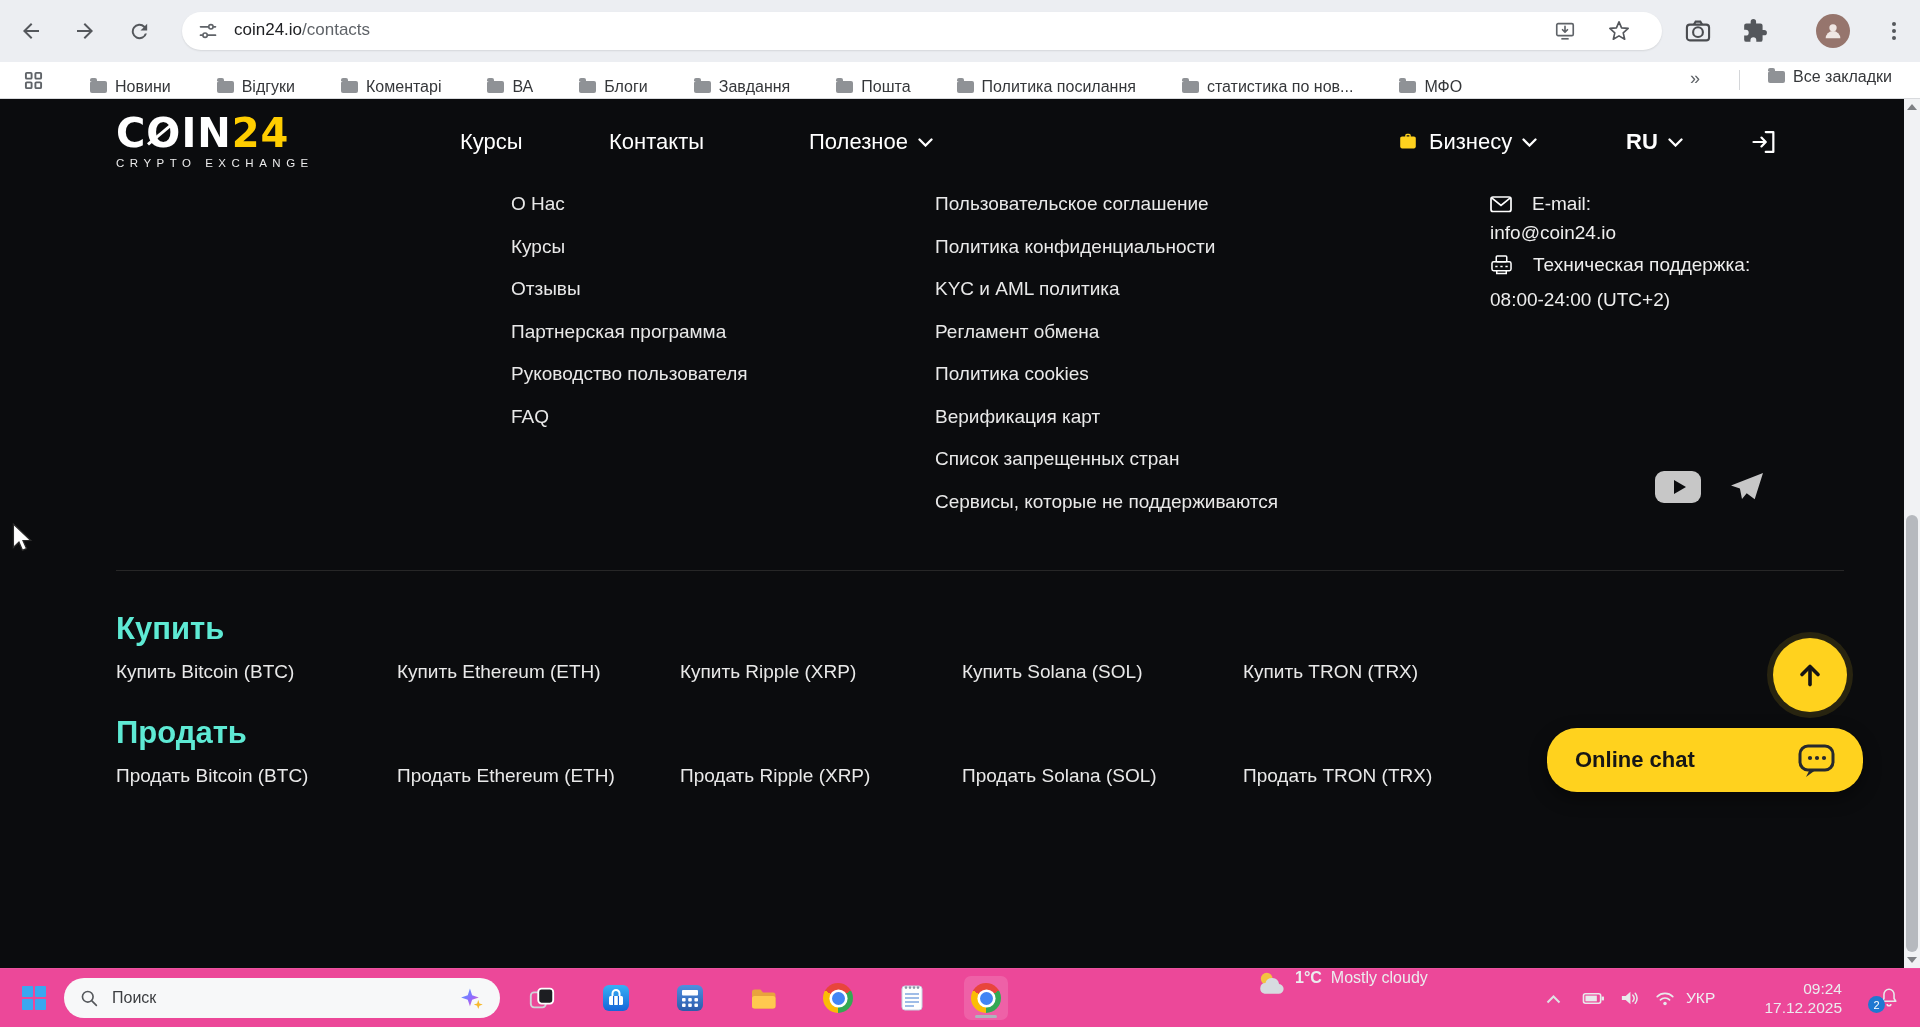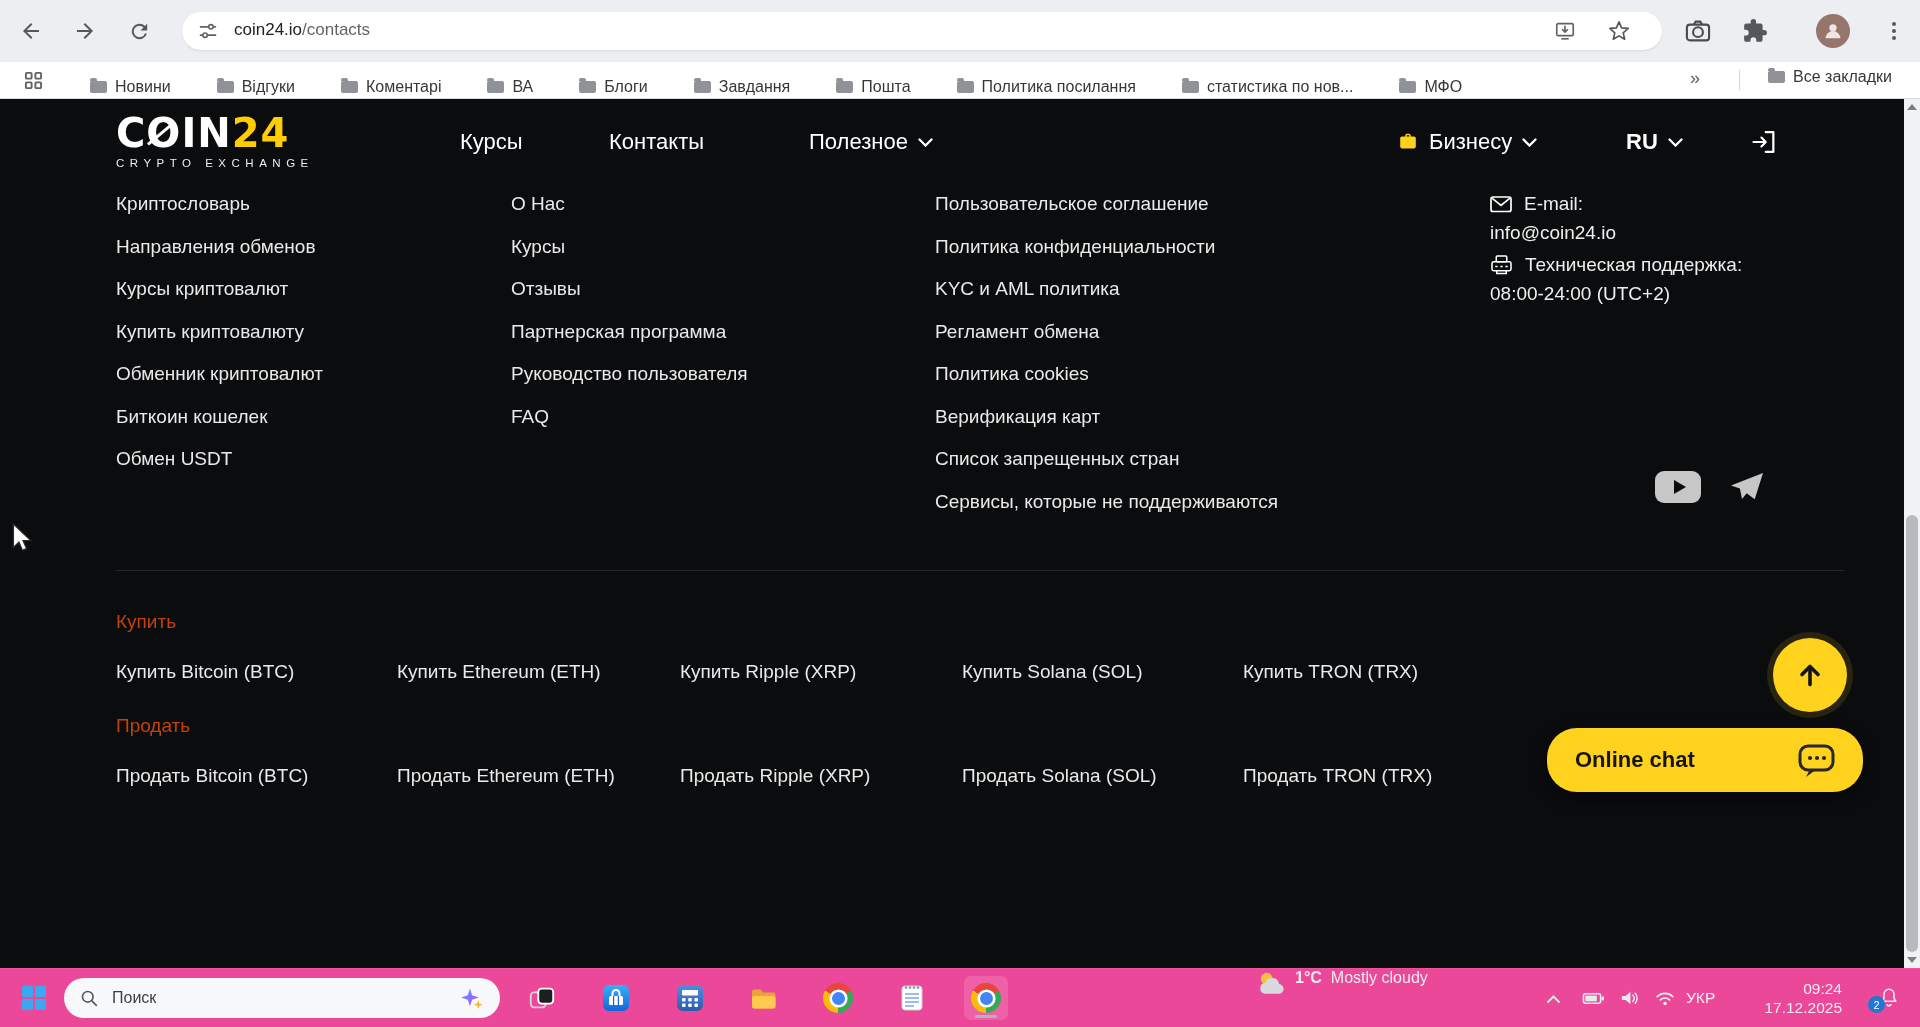--- a/index.html
+++ b/index.html
@@ -30,23 +30,23 @@
 .logo{left:116px;top:14px;cursor:pointer}
 .logo-main{font-family:"DejaVu Sans","Liberation Sans",sans-serif;font-weight:bold;font-size:40px;line-height:40px;color:#fff;letter-spacing:1px;white-space:nowrap}
 .logo-o{position:relative;display:inline-block}
 .logo-o::after{content:"";position:absolute;left:-2px;top:47%;width:34px;height:3px;background:#fff;transform:rotate(-40deg)}
 .logo-num{color:#ffcd00}
 .logo-sub{margin-top:4px;font-size:11.5px;letter-spacing:5.5px;color:#ececec;font-weight:500}
 .navitem{top:0;height:86px;display:flex;align-items:center;gap:10px;font-size:22px;color:#fff;font-weight:500;cursor:pointer}
 .fcol{list-style:none}
 .fcol li{font-size:19px;line-height:26px;margin-bottom:16.5px;color:#e9e9e9;cursor:pointer;white-space:nowrap}
 .contact{font-size:19px;color:#eee}
-.crow{display:flex;align-items:center;gap:12px;height:26px}
+.crow{display:flex;align-items:center;gap:20px;height:26px}
 .divider{height:1px;background:#272727}
-.h2{font-size:19px;font-weight:normal;color:#c2410c}
+.h2{font-size:31px;font-weight:bold;color:#5eead4}
 .plink{font-size:19px;color:#e9e9e9;cursor:pointer;white-space:nowrap}
 .scrolltop{left:1773px;top:539px;width:74px;height:74px;border-radius:50%;background:#ffd21e;display:flex;align-items:center;justify-content:center;cursor:pointer;box-shadow:0 0 0 6px rgba(255,210,30,.12)}
 .chatw{left:1547px;top:629px;width:316px;height:64px;border-radius:30px;background:#ffd21e;display:flex;align-items:center;box-shadow:0 6px 18px rgba(0,0,0,.45);cursor:pointer}
 .chatw .lbl{margin-left:28px;font-size:22px;font-weight:bold;color:#161616}
 .socic{display:flex;align-items:center;gap:28px}
 
 
 .sbar{left:1904px;top:99px;width:16px;height:869px;background:#f1f2f4}
 .sthumb{left:2px;top:416px;width:12px;height:437px;background:#b6b9be;border-radius:6px}
 .sarrow{left:0;width:0;height:0;border-left:5px solid transparent;border-right:5px solid transparent;margin-left:3px}
@@ -232,29 +232,20 @@
       </div>
       <svg class="abs" style="left:1750px;top:29px;cursor:pointer" width="28" height="28" viewBox="0 0 24 24">
           <g stroke="#fff" stroke-width="1.9" fill="none" stroke-linecap="round" stroke-linejoin="round">
             <path d="M13.5 3.5H20v17h-6.5"></path>
             <path d="M3 12h10"></path>
             <path d="M9.8 8.2 13.5 12l-3.7 3.8"></path>
           </g>
         </svg>
     </div>
 
-    <ul class="fcol abs" style="left:116px;top:92px">
-      <li>Криптословарь</li>
-      <li>Направления обменов</li>
-      <li>Курсы криптовалют</li>
-      <li>Купить криптовалюту</li>
-      <li>Обменник криптовалют</li>
-      <li>Биткоин кошелек</li>
-      <li>Обмен USDT</li>
-    </ul>
     <ul class="fcol abs" style="left:511px;top:92px">
       <li>О Нас</li>
       <li>Курсы</li>
       <li>Отзывы</li>
       <li>Партнерская программа</li>
       <li>Руководство пользователя</li>
       <li>FAQ</li>
     </ul>
     <ul class="fcol abs" style="left:935px;top:92px">
       <li>Пользовательское соглашение</li>
@@ -282,21 +273,21 @@
         <svg width="23" height="20" viewBox="0 0 24 21">
             <g stroke="#fff" stroke-width="1.6" fill="none">
               <rect x="6.5" y="1" width="11" height="6" rx="1"></rect>
               <rect x="2" y="7" width="20" height="9.5" rx="1.8"></rect>
               <path d="M5.5 12h2.4M10.8 12h2.4M16.1 12h2.4"></path>
               <path d="M7 16.5v3h10v-3"></path>
             </g>
           </svg>
         <span>Техническая поддержка:</span>
       </div>
-      <div style="margin-top:5px">08:00-24:00 (UTC+2)</div>
+      <div style="margin-top:11px">08:00-24:00 (UTC+2)</div>
     </div>
 
     <div class="socic abs" style="left:1655px;top:372px">
       <svg width="46" height="32" viewBox="0 0 46 32" style="cursor:pointer">
           <rect x="0" y="0" width="46" height="32" rx="9" fill="#c7c7c7"></rect>
           <polygon points="19,9 19,23 31,16" fill="#0b0c0e"></polygon>
         </svg>
       <svg width="36" height="32" viewBox="0 0 36 32" style="cursor:pointer">
           <path fill="#c7c7c7" d="M34 2 2 14.6l8.9 2.9L13 28l4.7-5.7 8 5.9z"></path>
         </svg>

